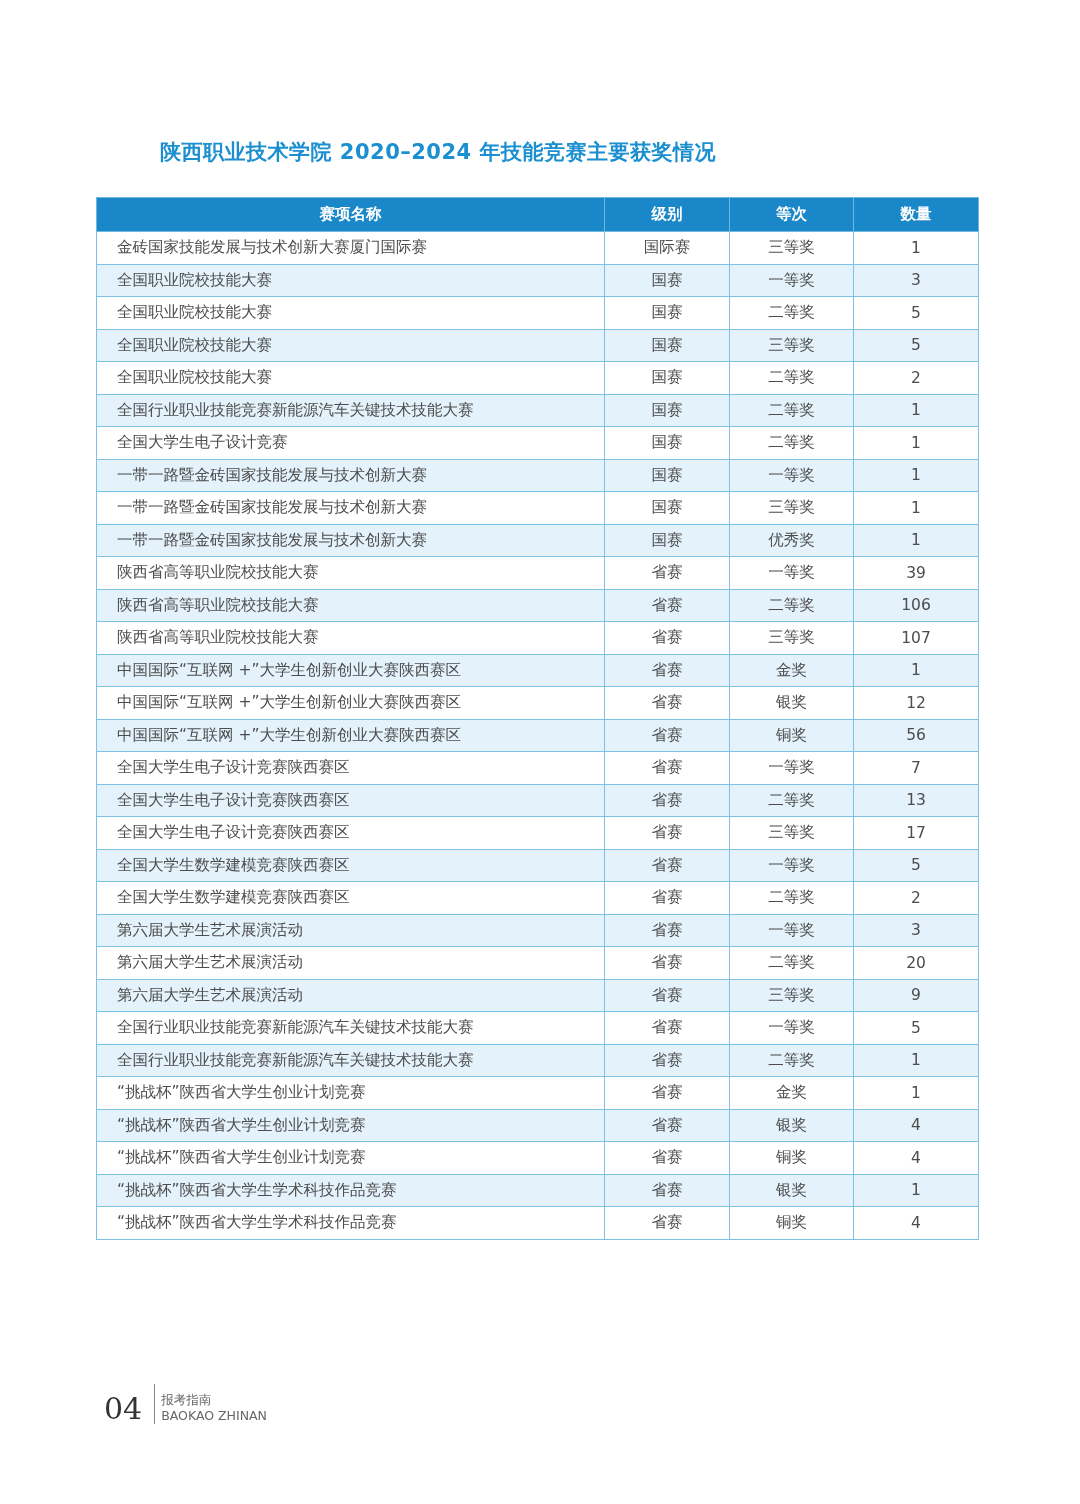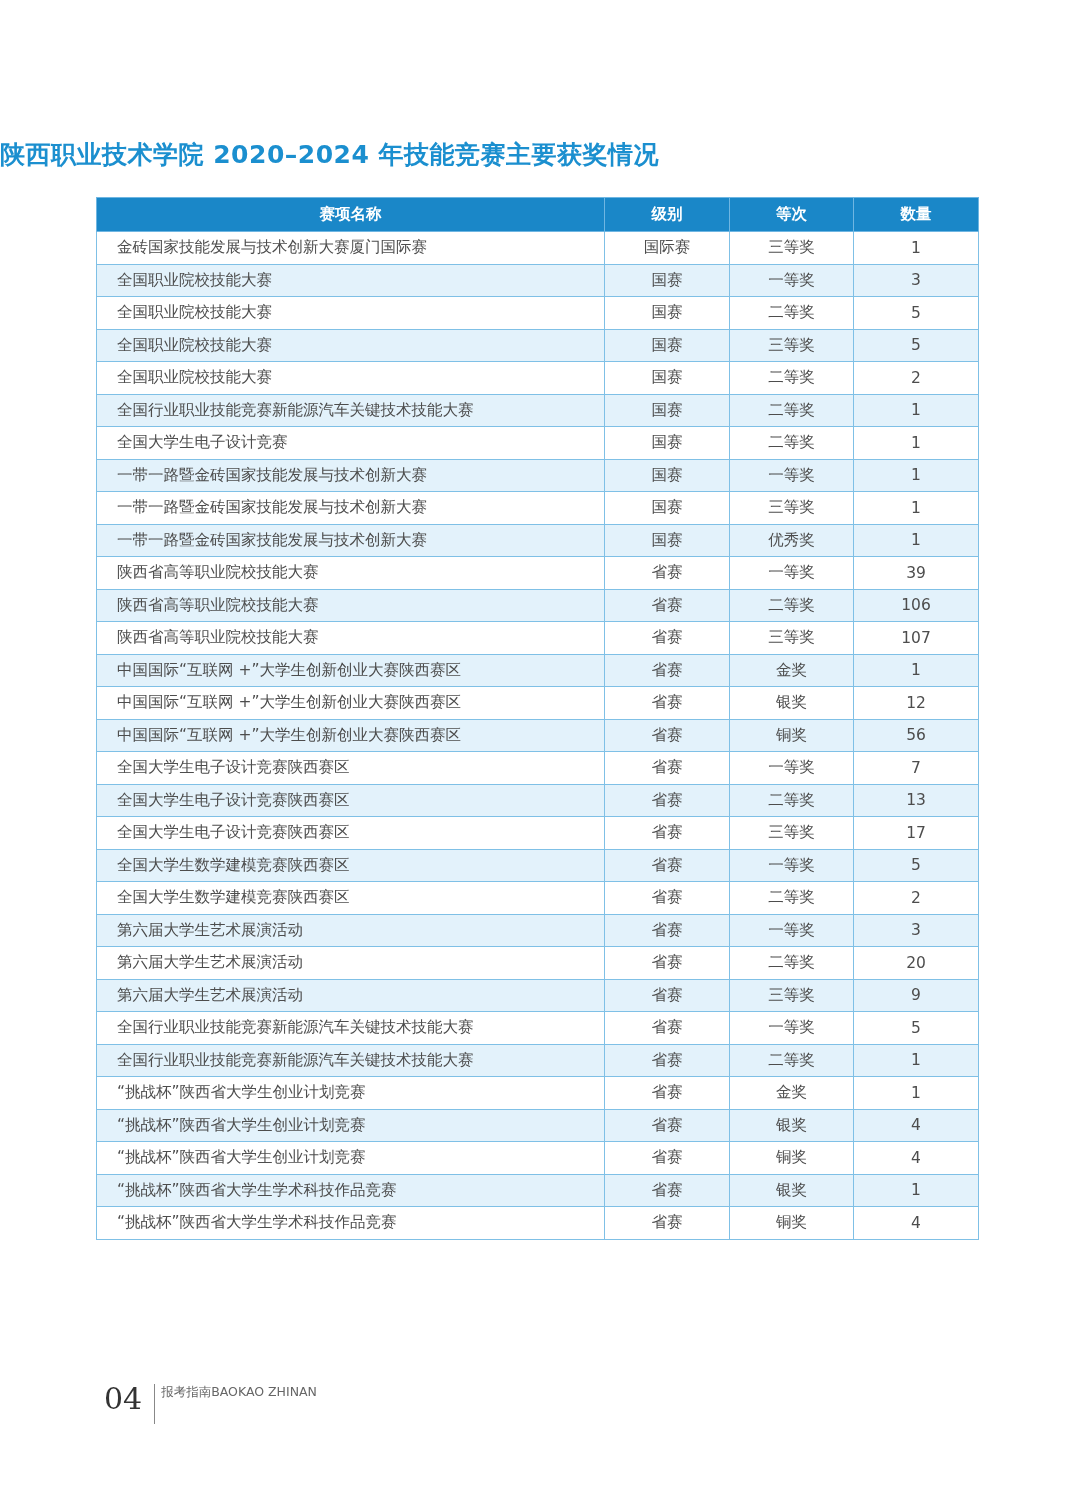--- a/index.html
+++ b/index.html
@@ -1,45 +1,45 @@
 <!DOCTYPE html>
 <html><head>
 <meta charset="utf-8">
 <style>
   html, body { margin: 0; padding: 0; }
   body {
     width: 1080px; height: 1504px; background: #ffffff; position: relative;
     font-family: "DejaVu Sans", "Liberation Sans", sans-serif; color: #4a4a4a; overflow: hidden;
   }
   .title {
-    position: absolute; top: 138px; left: 0; width: 876px; text-align: left;
-    font-size: 25px; font-weight: bold; color: #1b8fcf; letter-spacing: 0.5px;
+    position: absolute; top: 138px; left: 0; width: 876px; text-align: center;
+    font-size: 21px; font-weight: bold; color: #1b8fcf; letter-spacing: 0.5px;
   }
   .awards-table {
     position: absolute; top: 197px; left: 96px; width: 882px;
     border-collapse: collapse; table-layout: fixed;
   }
   .awards-table th, .awards-table td {
     border: 1.5px solid #7fc0e6; padding: 0; height: 32.5px; font-size: 15.5px;
     box-sizing: border-box;
   }
   .awards-table th {
     background: #1a87c8; color: #ffffff; font-weight: bold; text-align: center; height: 34px;
     border-color: #6fb6e2;
     margin-left: 12px;
   }
   .awards-table td { color: #4d4d4d; text-align: center; }
   .awards-table td.name { text-align: left; padding-left: 20px; white-space: nowrap; }
   .awards-table tbody tr:nth-child(even) td { background: #e3f2fb; }
   .awards-table tbody tr:nth-child(odd) td { background: #ffffff; }
   col.c-name { width: 508px; } col.c-level { width: 125px; } col.c-grade { width: 124px; } col.c-count { width: 125px; }
-  .footer { position: absolute; top: 1384px; left: 104px; display: flex; align-items: flex-start; }
+  .footer { position: absolute; top: 1384px; left: 104px; display: flex; align-items: flex-end; }
   .page-num { font-family: "DejaVu Serif", "Liberation Serif", serif; font-size: 30px; color: #333; line-height: 1; }
   .footer-divider { width: 1px; height: 40px; background: #888; margin: 0 6px 0 12px; }
-  .footer-text { display: flex; flex-direction: row; font-size: 12.5px; color: #666; line-height: 16px; }
+  .footer-text { display: flex; flex-direction: column; font-size: 12.5px; color: #666; line-height: 16px; }
 </style>
 </head>
 <body>
 
 <div class="title">陕西职业技术学院 2020–2024 年技能竞赛主要获奖情况</div>
 
 <table class="awards-table">
   <colgroup>
     <col class="c-name">
       <col class="c-level">

